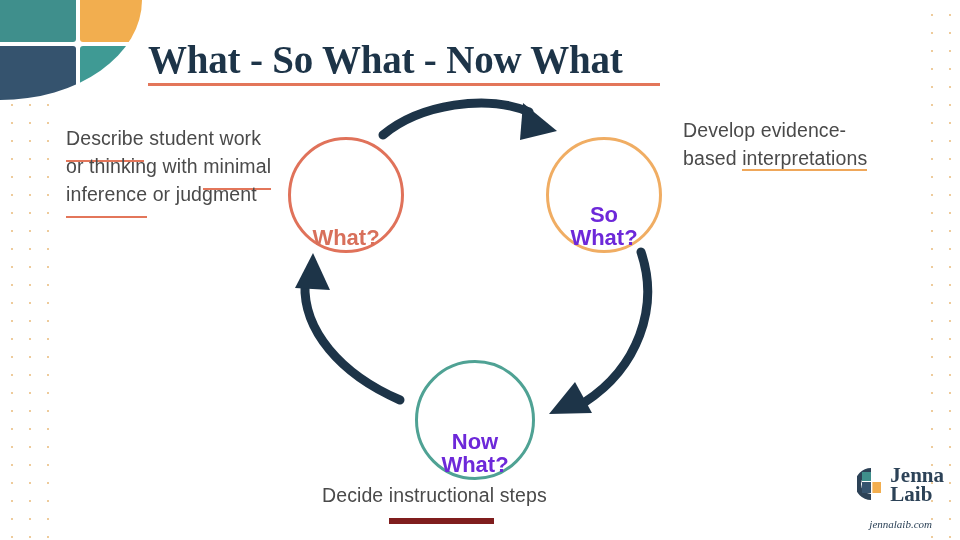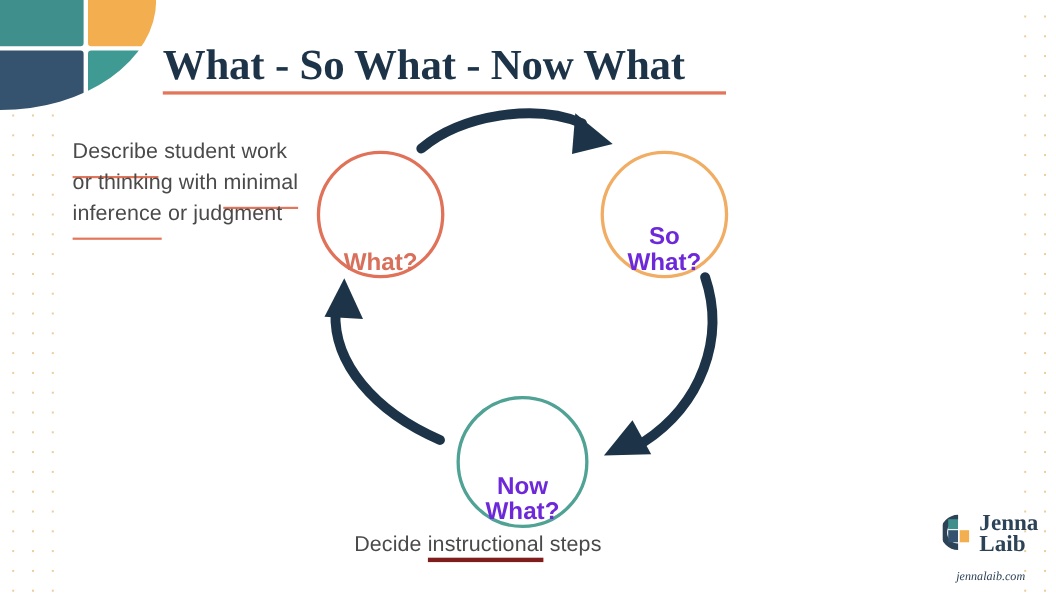--- a/index.html
+++ b/index.html
@@ -68,21 +68,21 @@
     line-height: 28px;
     letter-spacing: .1px;
   }
   .copy-left  { left: 66px;  top: 124px; width: 210px; }
   .copy-right { left: 683px; top: 116px; width: 205px; }
   .copy-bottom{ left: 322px; top: 481px; width: 320px; text-align: left;
                 font-size: 19.5px; }
 
   .u-coral { border-bottom: 2px solid #e3765a; padding-bottom: 11px; }
   .u-amber { border-bottom: 2px solid #efa75a; padding-bottom: 0px; }
-  .u-teal  { border-bottom: 4px solid #7f1d1d; padding-bottom: 1px; }
+  .u-teal  { border-bottom: 6px solid #7f1d1d; padding-bottom: 12px; }
 
   
   .node {
     position: absolute;
     border-radius: 50%;
     display: flex;
     align-items: flex-end;
     justify-content: center;
     text-align: center;
     font-weight: bold;
@@ -210,20 +210,23 @@
     <span>
       <span>Now</span><br>
       <span>What?</span>
     </span>
   </div>
 
   <div class="copy copy-left">
     <span class="u-coral">Describe</span><span> student work or thinking with </span><span class="u-coral">minimal inference</span><span> or judgment</span>
   </div>
 
+  <div class="copy copy-right">
+    <span>Develop evidence-based </span><span class="u-amber">interpretations</span>
+  </div>
 
   <div class="copy copy-bottom">
     <span>Decide </span><span class="u-teal">instructional</span><span> steps</span>
   </div>
 
   <div class="brand">
     <div class="brand-row">
       <svg width="30" height="38" viewBox="0 0 30 38">
         <path d="M14,2 A14,14 0 1 0 14,34 L14,28 A8,8 0 1 1 14,8 Z" fill="#2c4257"></path>
         <rect x="5" y="16" width="9" height="11" fill="#35536e"></rect>

